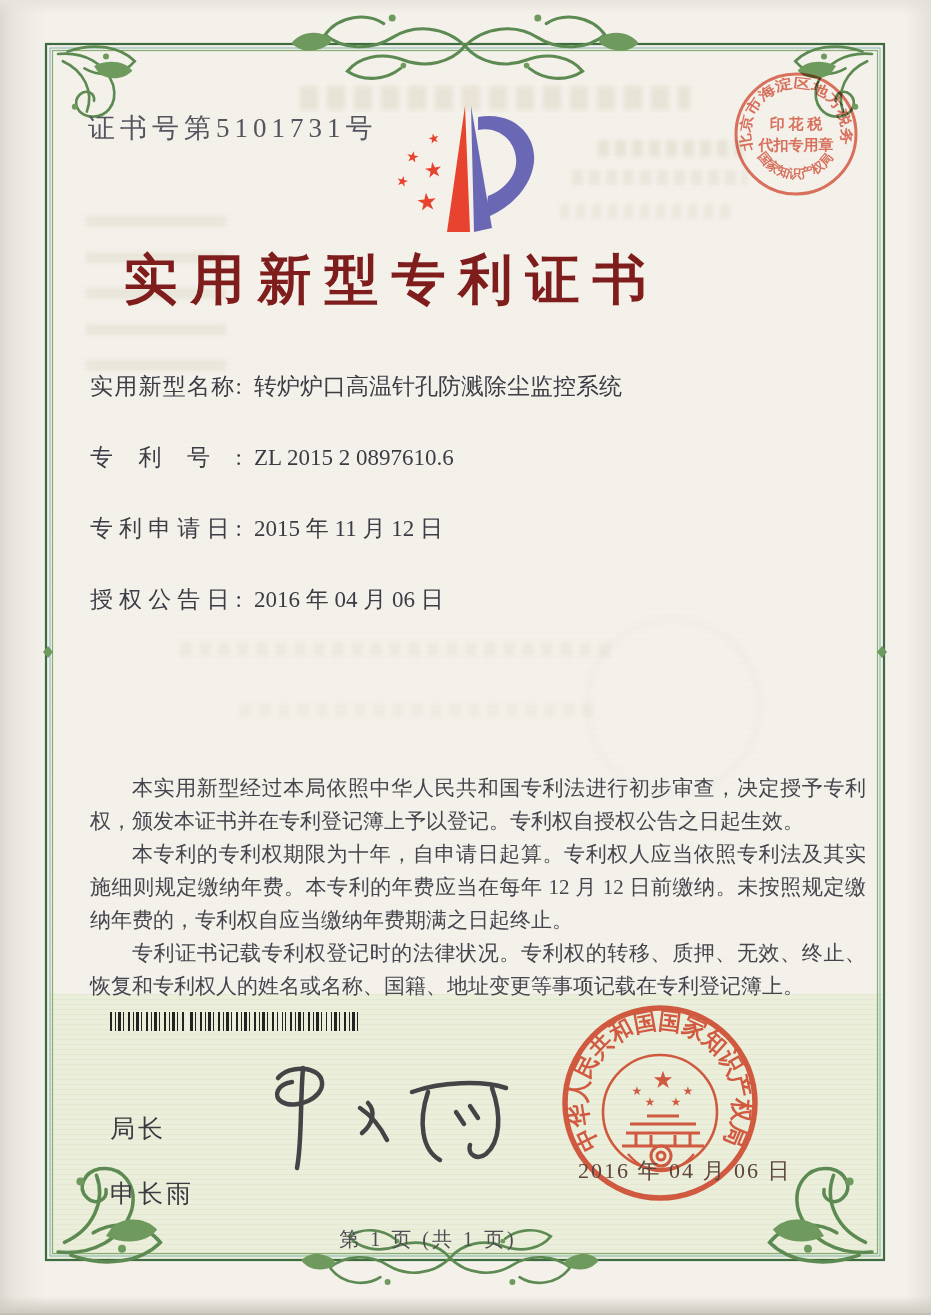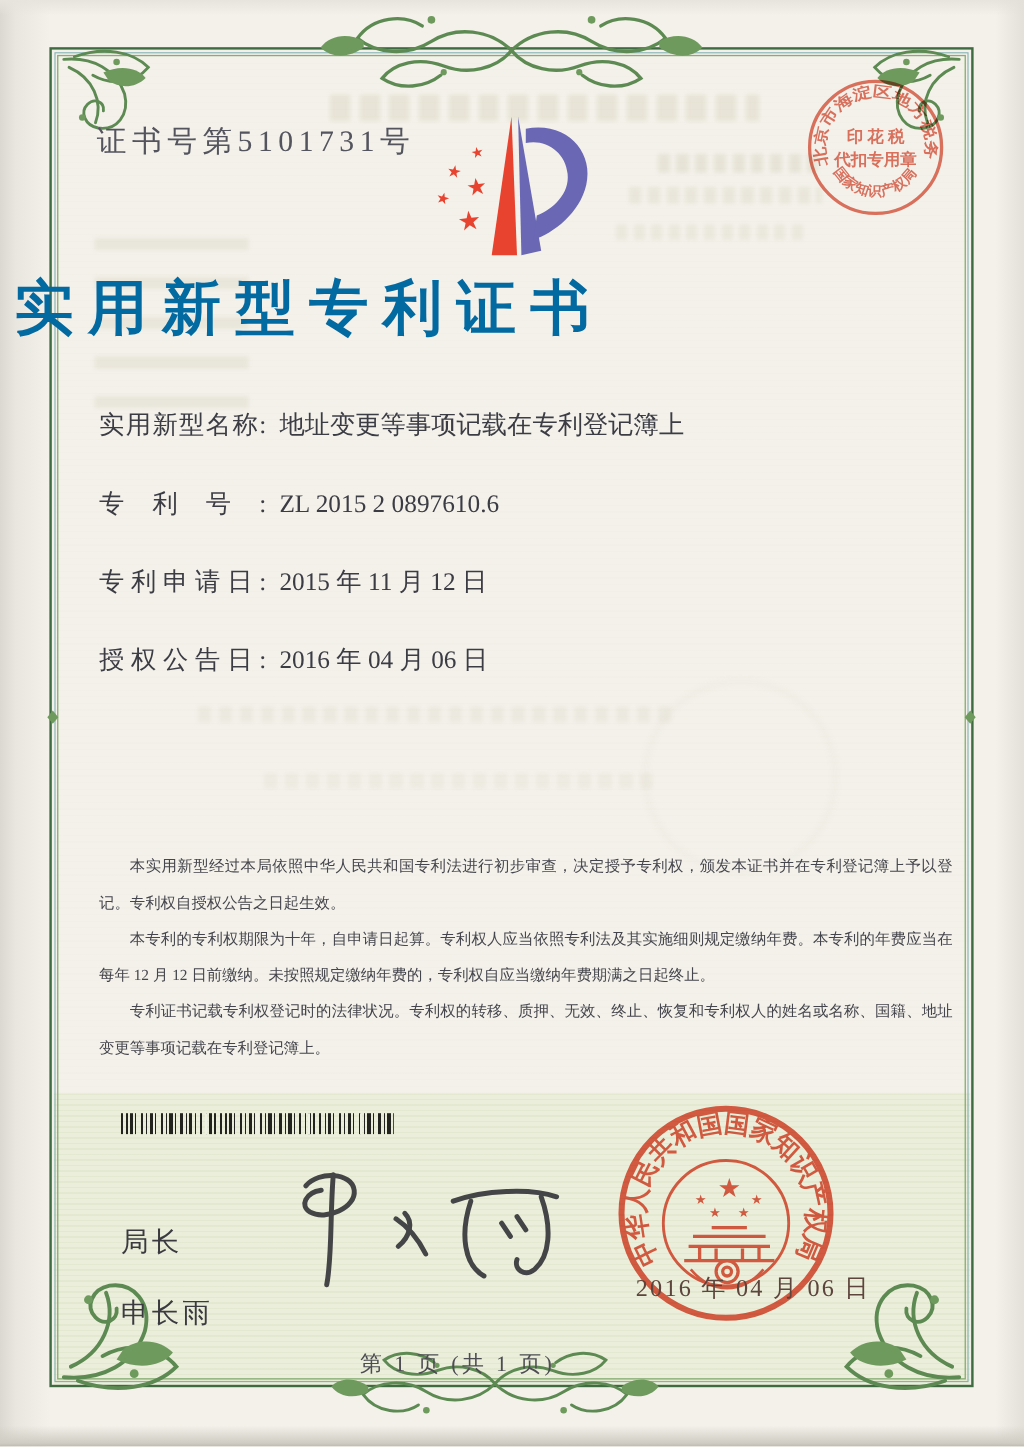--- a/index.html
+++ b/index.html
@@ -47,50 +47,50 @@
 
   .border-svg{position:absolute;left:0;top:0;pointer-events:none;}
   .orn-s{fill:none;stroke:#5d8a52;stroke-width:2.2;stroke-linecap:round;}
   .orn-f{fill:#6f9a5d;stroke:none;}
 
   .cert-number{position:absolute;left:88px;top:110px;font-size:27px;letter-spacing:5px;color:#54545e;}
 
   .logo{position:absolute;left:388px;top:90px;width:160px;height:154px;}
   .logo .star{position:absolute;color:#e8432f;line-height:1;}
 
-  .title{position:absolute;left:0;top:244px;width:770px;
-    font-size:54px;font-weight:600;letter-spacing:13px;color:#0369a1;text-indent:13px;}
+  .title{position:absolute;left:0;top:244px;width:770px;text-align:center;
+    font-size:54px;font-weight:600;letter-spacing:13px;color:#7f1d1d;text-indent:13px;}
 
   .fields{position:absolute;left:90px;top:374px;width:780px;font-size:23px;color:#3c3c45;}
   .frow{margin-bottom:46px;height:25px;line-height:25px;white-space:nowrap;}
   .frow .label{display:inline-block;width:152px;text-align:justify;text-align-last:justify;}
   .frow .value{margin-left:12px;}
 
-  .paras{position:absolute;left:90px;top:772px;width:776px;font-size:14px;line-height:33px;
+  .paras{position:absolute;left:90px;top:772px;width:776px;font-size:21px;line-height:33px;
     text-align:justify;color:#45454d;}
   .paras p{margin:0;text-indent:2em;}
 
   .barcode{position:absolute;left:110px;top:1012px;width:248px;height:19px;
     background:
       repeating-linear-gradient(90deg,rgba(244,242,236,0) 0 29px,#eef0e2 29px 31px,rgba(244,242,236,0) 31px 47px),
       repeating-linear-gradient(90deg,#23231f 0 2px,rgba(0,0,0,0) 2px 5px,#23231f 5px 6px,rgba(0,0,0,0) 6px 8px,#23231f 8px 11px,rgba(0,0,0,0) 11px 13px,#23231f 13px 14px,rgba(0,0,0,0) 14px 18px);}
 
   .officer{position:absolute;left:110px;top:1080px;font-size:25px;color:#3a3a40;
     font-family:"Liberation Sans","DejaVu Sans",sans-serif;}
   .officer .t{display:block;margin-bottom:15px;letter-spacing:3px;margin-top:32px;}
   .signature-svg{position:absolute;left:240px;top:1048px;}
 
   .seal-svg{position:absolute;left:552px;top:996px;mix-blend-mode:multiply;}
   .seal-date{position:absolute;left:578px;top:1156px;width:200px;font-size:22px;
     letter-spacing:2px;color:#5d443c;white-space:nowrap;}
 
   .stamp-svg{position:absolute;left:731px;top:69px;mix-blend-mode:multiply;}
 
   .footer{position:absolute;left:0;top:1226px;width:832px;text-align:center;
-    font-size:20px;letter-spacing:3px;color:#4c4c52;}
+    font-size:20px;letter-spacing:3px;color:#4c4c52;padding-left:12px;}
 </style>
 </head>
 <body>
 
 <div class="edge-left"></div>
 <div class="edge-top"></div>
 <div class="edge-right"></div>
 <div class="edge-bottom"></div>
 
 <div class="green-band">
@@ -156,21 +156,21 @@
   <span class="star" style="left:18px;top:60px;font-size:15px;transform:rotate(10deg);">★</span>
   <span class="star" style="left:36px;top:70px;font-size:21px;transform:rotate(-8deg);">★</span>
   <span class="star" style="left:8px;top:85px;font-size:14px;transform:rotate(14deg);">★</span>
   <span class="star" style="left:28px;top:100px;font-size:24px;transform:rotate(-6deg);">★</span>
 </div>
 
 <div class="title">实用新型专利证书</div>
 
 <div class="fields">
   <div class="frow">
-    <span class="label">实用新型名称:</span><span class="value">地址变更等事项记载在专利登记簿上</span>
+    <span class="label">实用新型名称:</span><span class="value">转炉炉口高温针孔防溅除尘监控系统</span>
   </div>
   <div class="frow">
     <span class="label">专利号:</span><span class="value">ZL 2015 2 0897610.6</span>
   </div>
   <div class="frow">
     <span class="label">专利申请日:</span><span class="value">2015 年 11 月 12 日</span>
   </div>
   <div class="frow">
     <span class="label">授权公告日:</span><span class="value">2016 年 04 月 06 日</span>
   </div>

